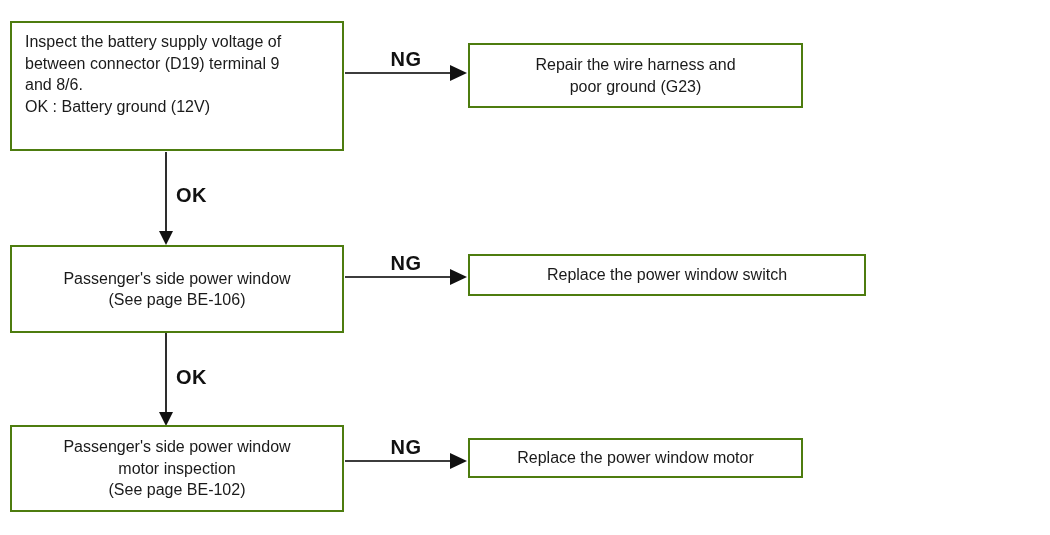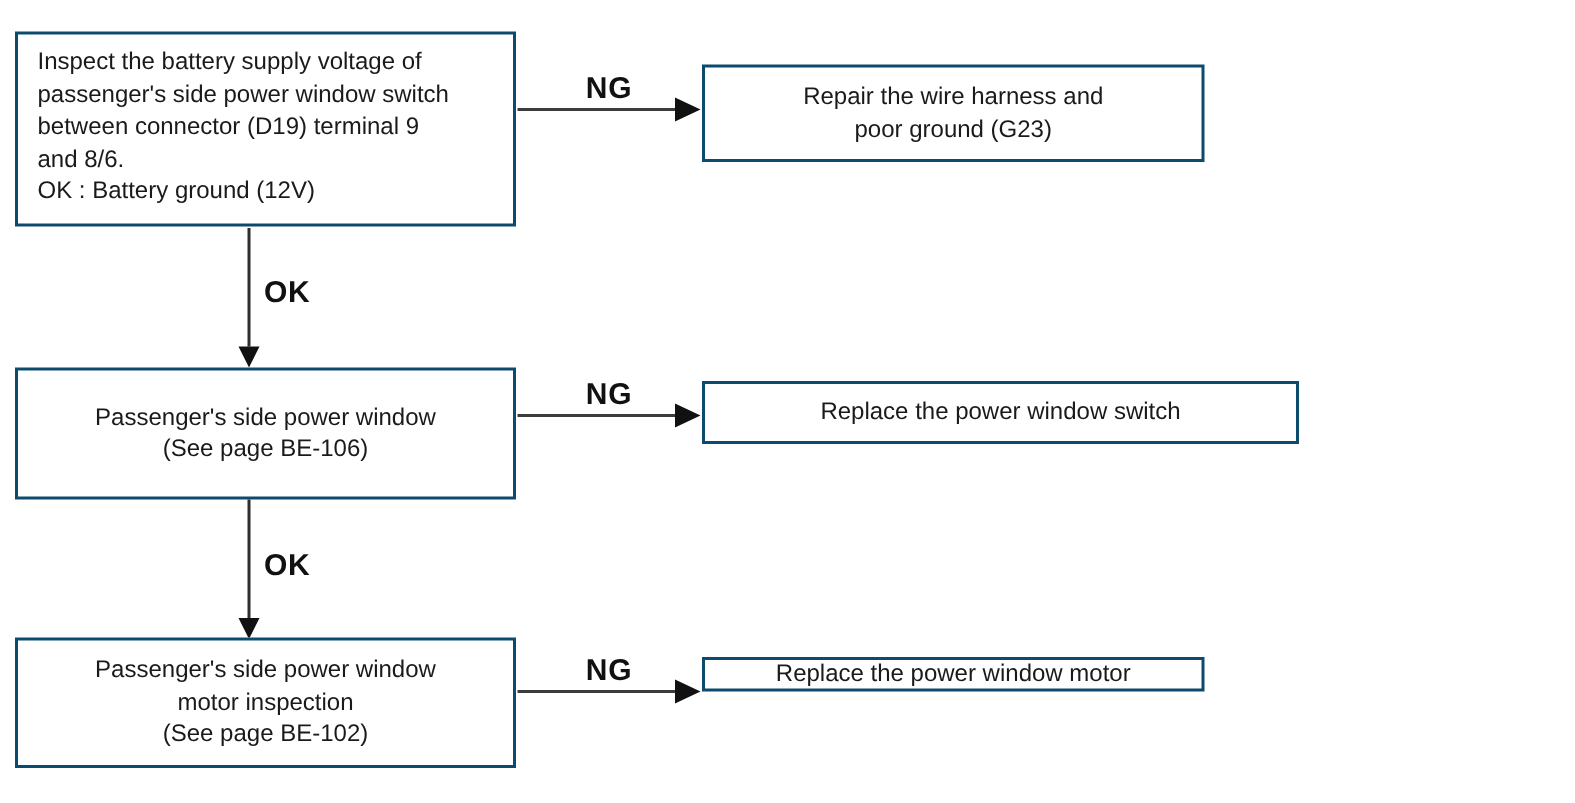--- a/index.html
+++ b/index.html
@@ -11,21 +11,21 @@
     position: relative;
     width: 1050px;
     height: 535px;
     background: #ffffff;
     overflow: hidden;
     font-family: "Liberation Sans", sans-serif;
     color: #1a1a1a;
   }
   .box {
     position: absolute;
-    border: 2px solid #0c4a6e;
+    border: 2px solid #4d7c0f;
     background: #ffffff;
     box-sizing: border-box;
     font-size: 16px;
     line-height: 21.5px;
   }
   .box.centered {
     display: flex;
     flex-direction: column;
     justify-content: center;
     align-items: center;
@@ -74,21 +74,20 @@
   }
   .line-text { white-space: nowrap; }
 </style>
 </head>
 <body>
 
 <div class="canvas">
 
   <div class="box lefttext" style="left:10px; top:21px; width:334px; height:130px;">
     <div class="line-text">Inspect the battery supply voltage of</div>
-    <div class="line-text">passenger's side power window switch</div>
     <div class="line-text">between connector (D19) terminal 9</div>
     <div class="line-text">and 8/6.</div>
     <div class="line-text">OK : Battery ground (12V)</div>
   </div>
 
   <div class="flow-label ng-label" style="left:345px; top:48px;">NG</div>
   <div class="hline" style="left:345px; top:72px; width:105px;"></div>
   <div class="arrowhead-right" style="left:450px; top:65px;"></div>
 
   <div class="box centered" style="left:468px; top:43px; width:335px; height:65px;">
@@ -120,17 +119,17 @@
   <div class="box centered" style="left:10px; top:425px; width:334px; height:87px;">
     <div class="line-text">Passenger's side power window</div>
     <div class="line-text">motor inspection</div>
     <div class="line-text">(See page BE-102)</div>
   </div>
 
   <div class="flow-label ng-label" style="left:345px; top:436px;">NG</div>
   <div class="hline" style="left:345px; top:460px; width:105px;"></div>
   <div class="arrowhead-right" style="left:450px; top:453px;"></div>
 
-  <div class="box centered" style="left:468px; top:438px; width:335px; height:23px;">
+  <div class="box centered" style="left:468px; top:438px; width:335px; height:40px;">
     <div class="line-text">Replace the power window motor</div>
   </div>
 
 </div>
 
 </body></html>

